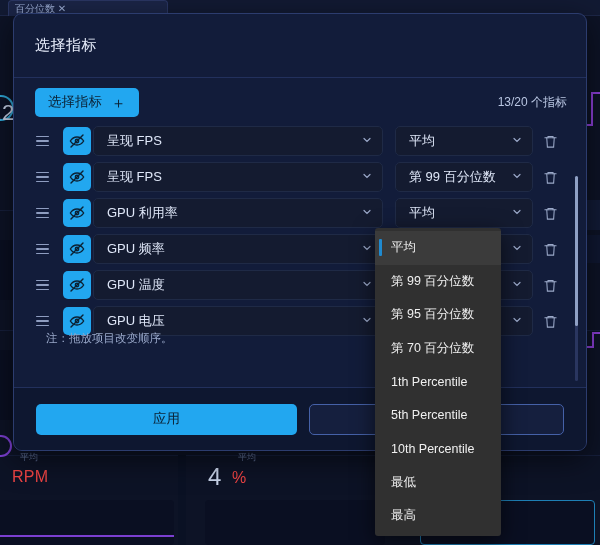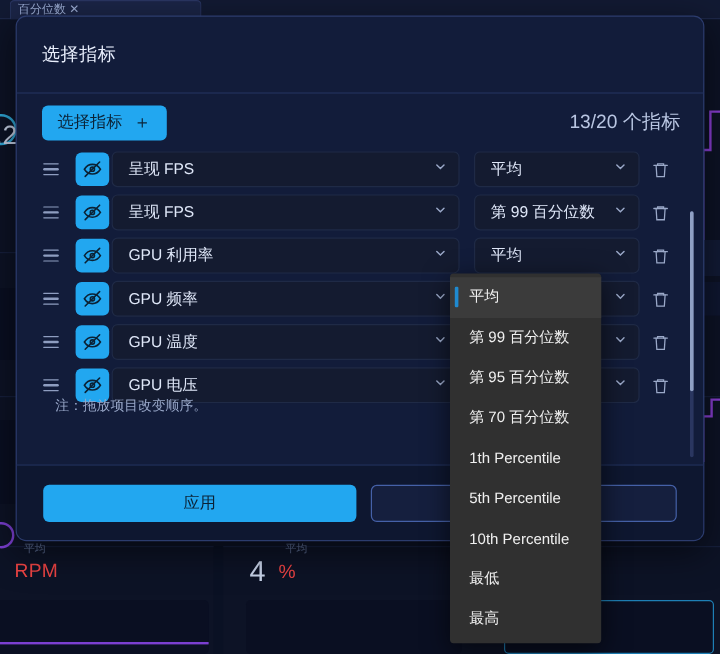--- a/index.html
+++ b/index.html
@@ -66,21 +66,21 @@
     height: 48px; display: flex; align-items: center;
     padding: 0 19px 0 21px; justify-content: space-between;
   }
   .add-btn {
     background: #22a7f0; color: #0b2235; border: none; border-radius: 5px;
     font-size: 13.5px; height: 29px; padding: 0 13px;
     display: inline-flex; align-items: center; gap: 9px; cursor: pointer;
     font-family: inherit;
   }
   .add-btn .plus { font-size: 15px; line-height: 1; }
-  .count-label { font-size: 16px; color: #b9c6e2; }
+  .count-label { font-size: 12px; color: #b9c6e2; }
 
   
   .rows-wrap {
     position: relative; margin: 0 19px 0 21px; height: 210px;
     overflow: hidden;
   }
   .row {
     display: flex; align-items: center; height: 30px; margin-bottom: 6px;
   }
   .drag-handle {

